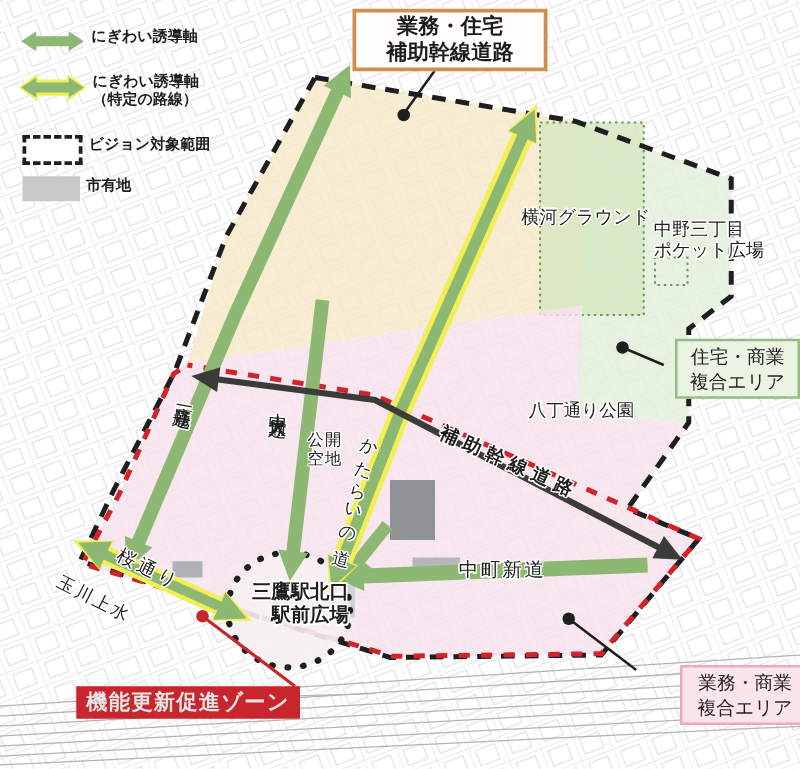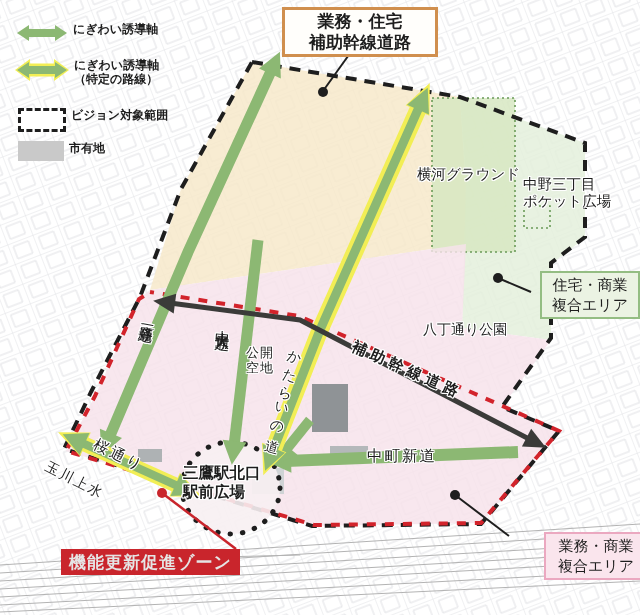--- a/index.html
+++ b/index.html
@@ -143,21 +143,21 @@
 ポケット広場</div>
 
   <div class="box-label box-green lbl" style="left:540px; top:271px; width:84px;">住宅・商業
 複合エリア</div>
 
   <div class="lbl halo" style="left:423px; top:321px; font-size:14px;">八丁通り公園</div>
 
   <div class="lbl halo" style="left:246px; top:345px; font-size:13px; line-height:15px; letter-spacing:1px;">公開
 空地</div>
 
-  <div class="lbl halo" style="left:183px; top:464px; width:96px; text-align:left; font-weight:bold; font-size:15.5px; line-height:19px;">三鷹駅北口
+  <div class="lbl halo" style="left:183px; top:464px; width:96px; text-align:right; font-weight:bold; font-size:15.5px; line-height:19px;">三鷹駅北口
 駅前広場</div>
 
   <div class="box-label box-red lbl" style="left:61px; top:549px;">機能更新促進ゾーン</div>
 
   <div class="box-label box-pink lbl" style="left:506px; top:532px; width:88px;">業務・商業
 複合エリア</div>
 
   <div class="lbl halo" style="left:356px; top:338px; font-size:15px; font-weight:bold; letter-spacing:5px; transform:rotate(24deg); transform-origin:left top;">補助幹線道路</div>
 
   <div class="lbl halo vert" style="left:140px; top:312px; font-size:15px; transform:rotate(10deg); transform-origin:center top;">三鷹通り</div>

